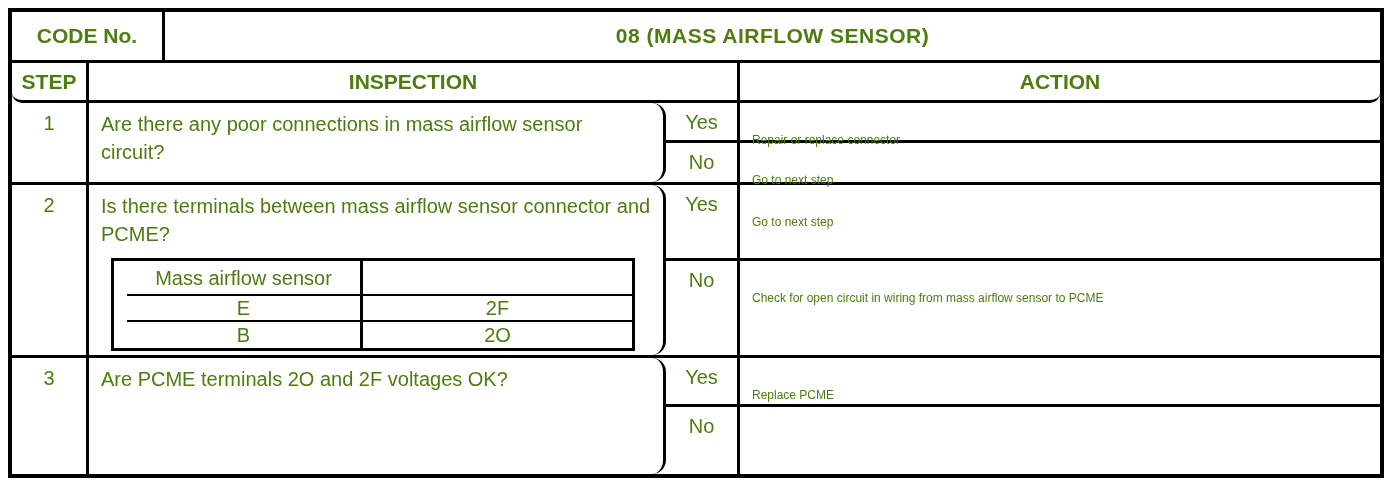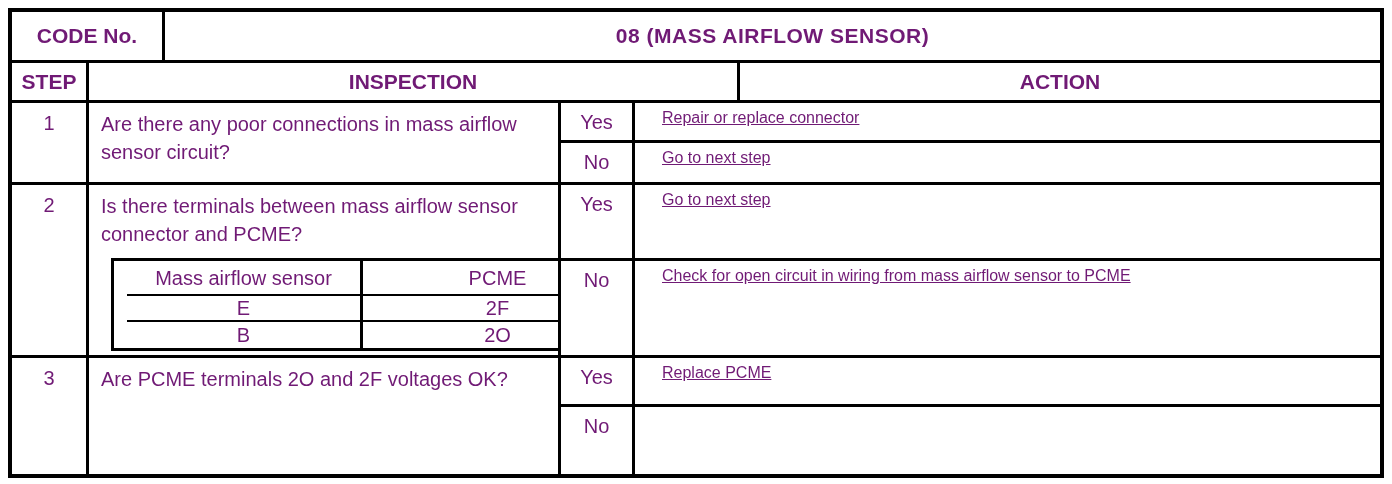--- a/index.html
+++ b/index.html
@@ -8,21 +8,21 @@
     background: #ffffff;
   }
   * { box-sizing: border-box; }
 
   .stage {
     position: relative;
     width: 1392px;
     height: 484px;
     background: #ffffff;
     font-family: "Liberation Sans", sans-serif;
-    color: #701a75;
+    color: #4d7c0f;
   }
 
   .doc-table {
     position: absolute;
     left: 8px;
     top: 8px;
     width: 1376px;
     height: 470px;
     border: 4px solid #000;
     display: flex;
@@ -55,20 +55,21 @@
     letter-spacing: 0.5px;
   }
 
   
   .head-row {
     height: 40px;
     border-bottom: 3px solid #000;
     display: flex;
     font-weight: bold;
     font-size: 21px;
+    border-radius: 10px;
   }
   .hc {
     display: flex;
     align-items: center;
     justify-content: center;
   }
   .hc-step { width: 77px; border-right: 3px solid #000; }
   .hc-insp { width: 651px; border-right: 3px solid #000; }
   .hc-action { flex: 1; }
 
@@ -87,55 +88,54 @@
   .row-2 { height: 173px; }
 
   .step-cell {
     width: 77px;
     border-right: 3px solid #000;
     text-align: center;
     padding-top: 9px;
     font-size: 20px;
   }
   .insp-cell {
-    width: 472px;
+    width: 577px;
     border-right: 3px solid #000;
     padding: 7px 12px 0 12px;
     font-size: 20px;
     line-height: 28px;
     overflow: hidden;
+    border-radius: 14px;
   }
   .outcome-col {
     flex: 1;
     display: flex;
     flex-direction: column;
   }
   .outcome {
     display: flex;
-    gap: 15px;
   }
   .outcome.first { border-bottom: 3px solid #000; }
   .outcome.second { flex: 1; }
   .row-1 .outcome.first { height: 40px; }
   .row-2 .outcome.first { height: 76px; }
   .row-3 .outcome.first { height: 49px; }
 
   .yn-cell {
     width: 74px;
     border-right: 3px solid #000;
     text-align: center;
     padding-top: 8px;
     font-size: 20px;
   }
   .act-cell {
     flex: 1;
-    padding: 1px 14px 0 12px;
-    font-size: 16px;
+    padding: 23px 14px 0 12px;
+    font-size: 12px;
     line-height: 28px;
-    text-decoration: underline;
   }
 
   
   .terminal-table {
     margin: 10px 0 0 10px;
     width: 524px;
     border: 3px solid #000;
     padding-left: 13px;
   }
   .tt-row {
@@ -195,21 +195,20 @@
         </div>
       </div>
 
       <div class="step-row row-2">
         <div class="step-cell">2</div>
         <div class="insp-cell">
           <div>Is there terminals between mass airflow sensor connector and PCME?</div>
           <div class="terminal-table">
             <div class="tt-row head">
               <div class="tt-c1">Mass airflow sensor</div>
-              <div class="tt-c2">PCME</div>
             </div>
             <div class="tt-row data">
               <div class="tt-c1">E</div>
               <div class="tt-c2">2F</div>
             </div>
             <div class="tt-row data">
               <div class="tt-c1">B</div>
               <div class="tt-c2">2O</div>
             </div>
           </div>

